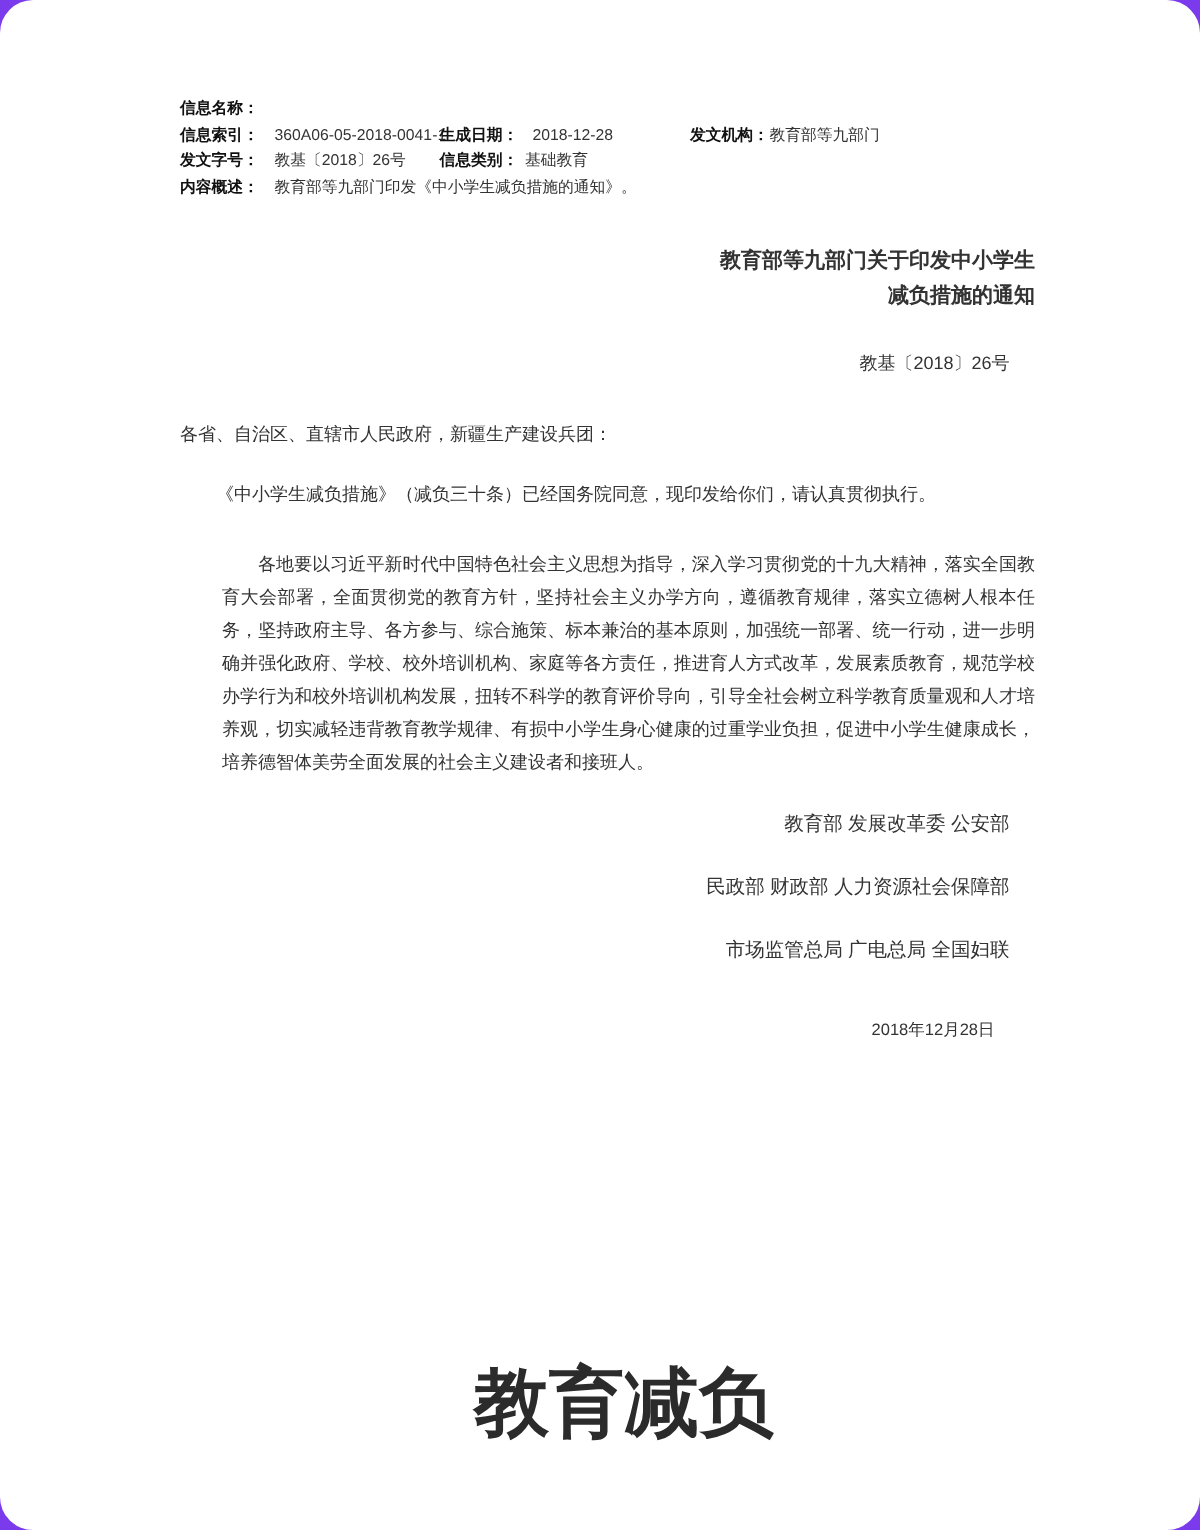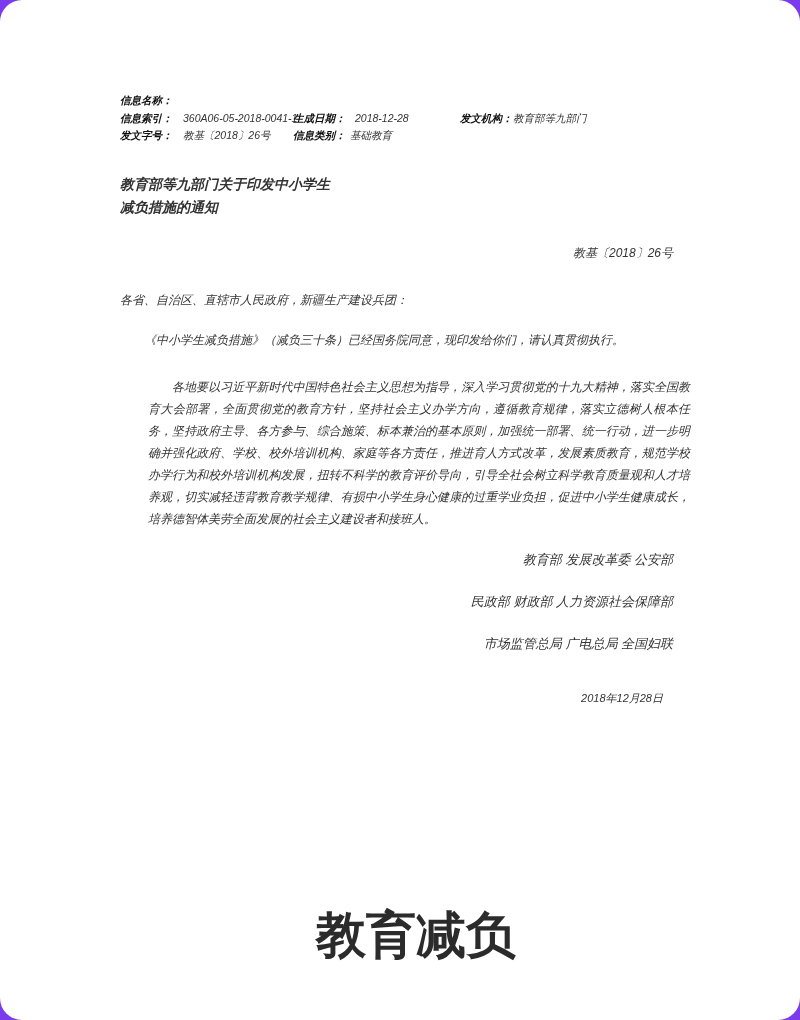--- a/index.html
+++ b/index.html
@@ -10,40 +10,39 @@
   }
   .page {
     position: relative;
     width: 800px; height: 1020px;
     background: #ffffff;
     border-radius: 22px;
     overflow: hidden;
   }
   .content {
     position: absolute;
-    left: 120px; top: 92px;
+    left: 120px; top: 64px;
     width: 570px;
     color: #333333;
-    font-style: italic;
   }
   
   .meta { font-size: 10.5px; line-height: 17.5px; color: #333333; }
   .meta-row { display: flex; white-space: nowrap; }
   .mlabel { font-weight: bold; color: #111111; flex: 0 0 auto; }
   .mval { flex: 0 0 auto; }
   .w63  { width: 63px;  }
   .w110 { width: 110px; }
   .w62  { width: 62px;  }
   .w105 { width: 105px; }
   .w53  { width: 53px;  }
   .w57  { width: 57px;  }
   
   .title {
     margin-top: 28px;
-    text-align: left;
+    text-align: right;
     font-weight: bold;
     font-size: 14px;
     line-height: 23px;
     color: #333333;
   }
   
   .docnum {
     margin-top: 26px;
     text-align: right;
     padding-right: 17px;
@@ -103,20 +102,24 @@
         <span class="mval w105">2018-12-28</span>
         <span class="mlabel w53">发文机构：</span>
         <span class="mval">教育部等九部门</span>
       </div>
       <div class="meta-row">
         <span class="mlabel w63">发文字号：</span>
         <span class="mval w110">教基〔2018〕26号</span>
         <span class="mlabel w57">信息类别：</span>
         <span class="mval">基础教育</span>
       </div>
+      <div class="meta-row">
+        <span class="mlabel w63">内容概述：</span>
+        <span class="mval">教育部等九部门印发《中小学生减负措施的通知》。</span>
+      </div>
     </div>
 
     <div class="title">
       <div>教育部等九部门关于印发中小学生</div>
       <div>减负措施的通知</div>
     </div>
 
     <div class="docnum">教基〔2018〕26号</div>
 
     <div class="salutation">各省、自治区、直辖市人民政府，新疆生产建设兵团：</div>

